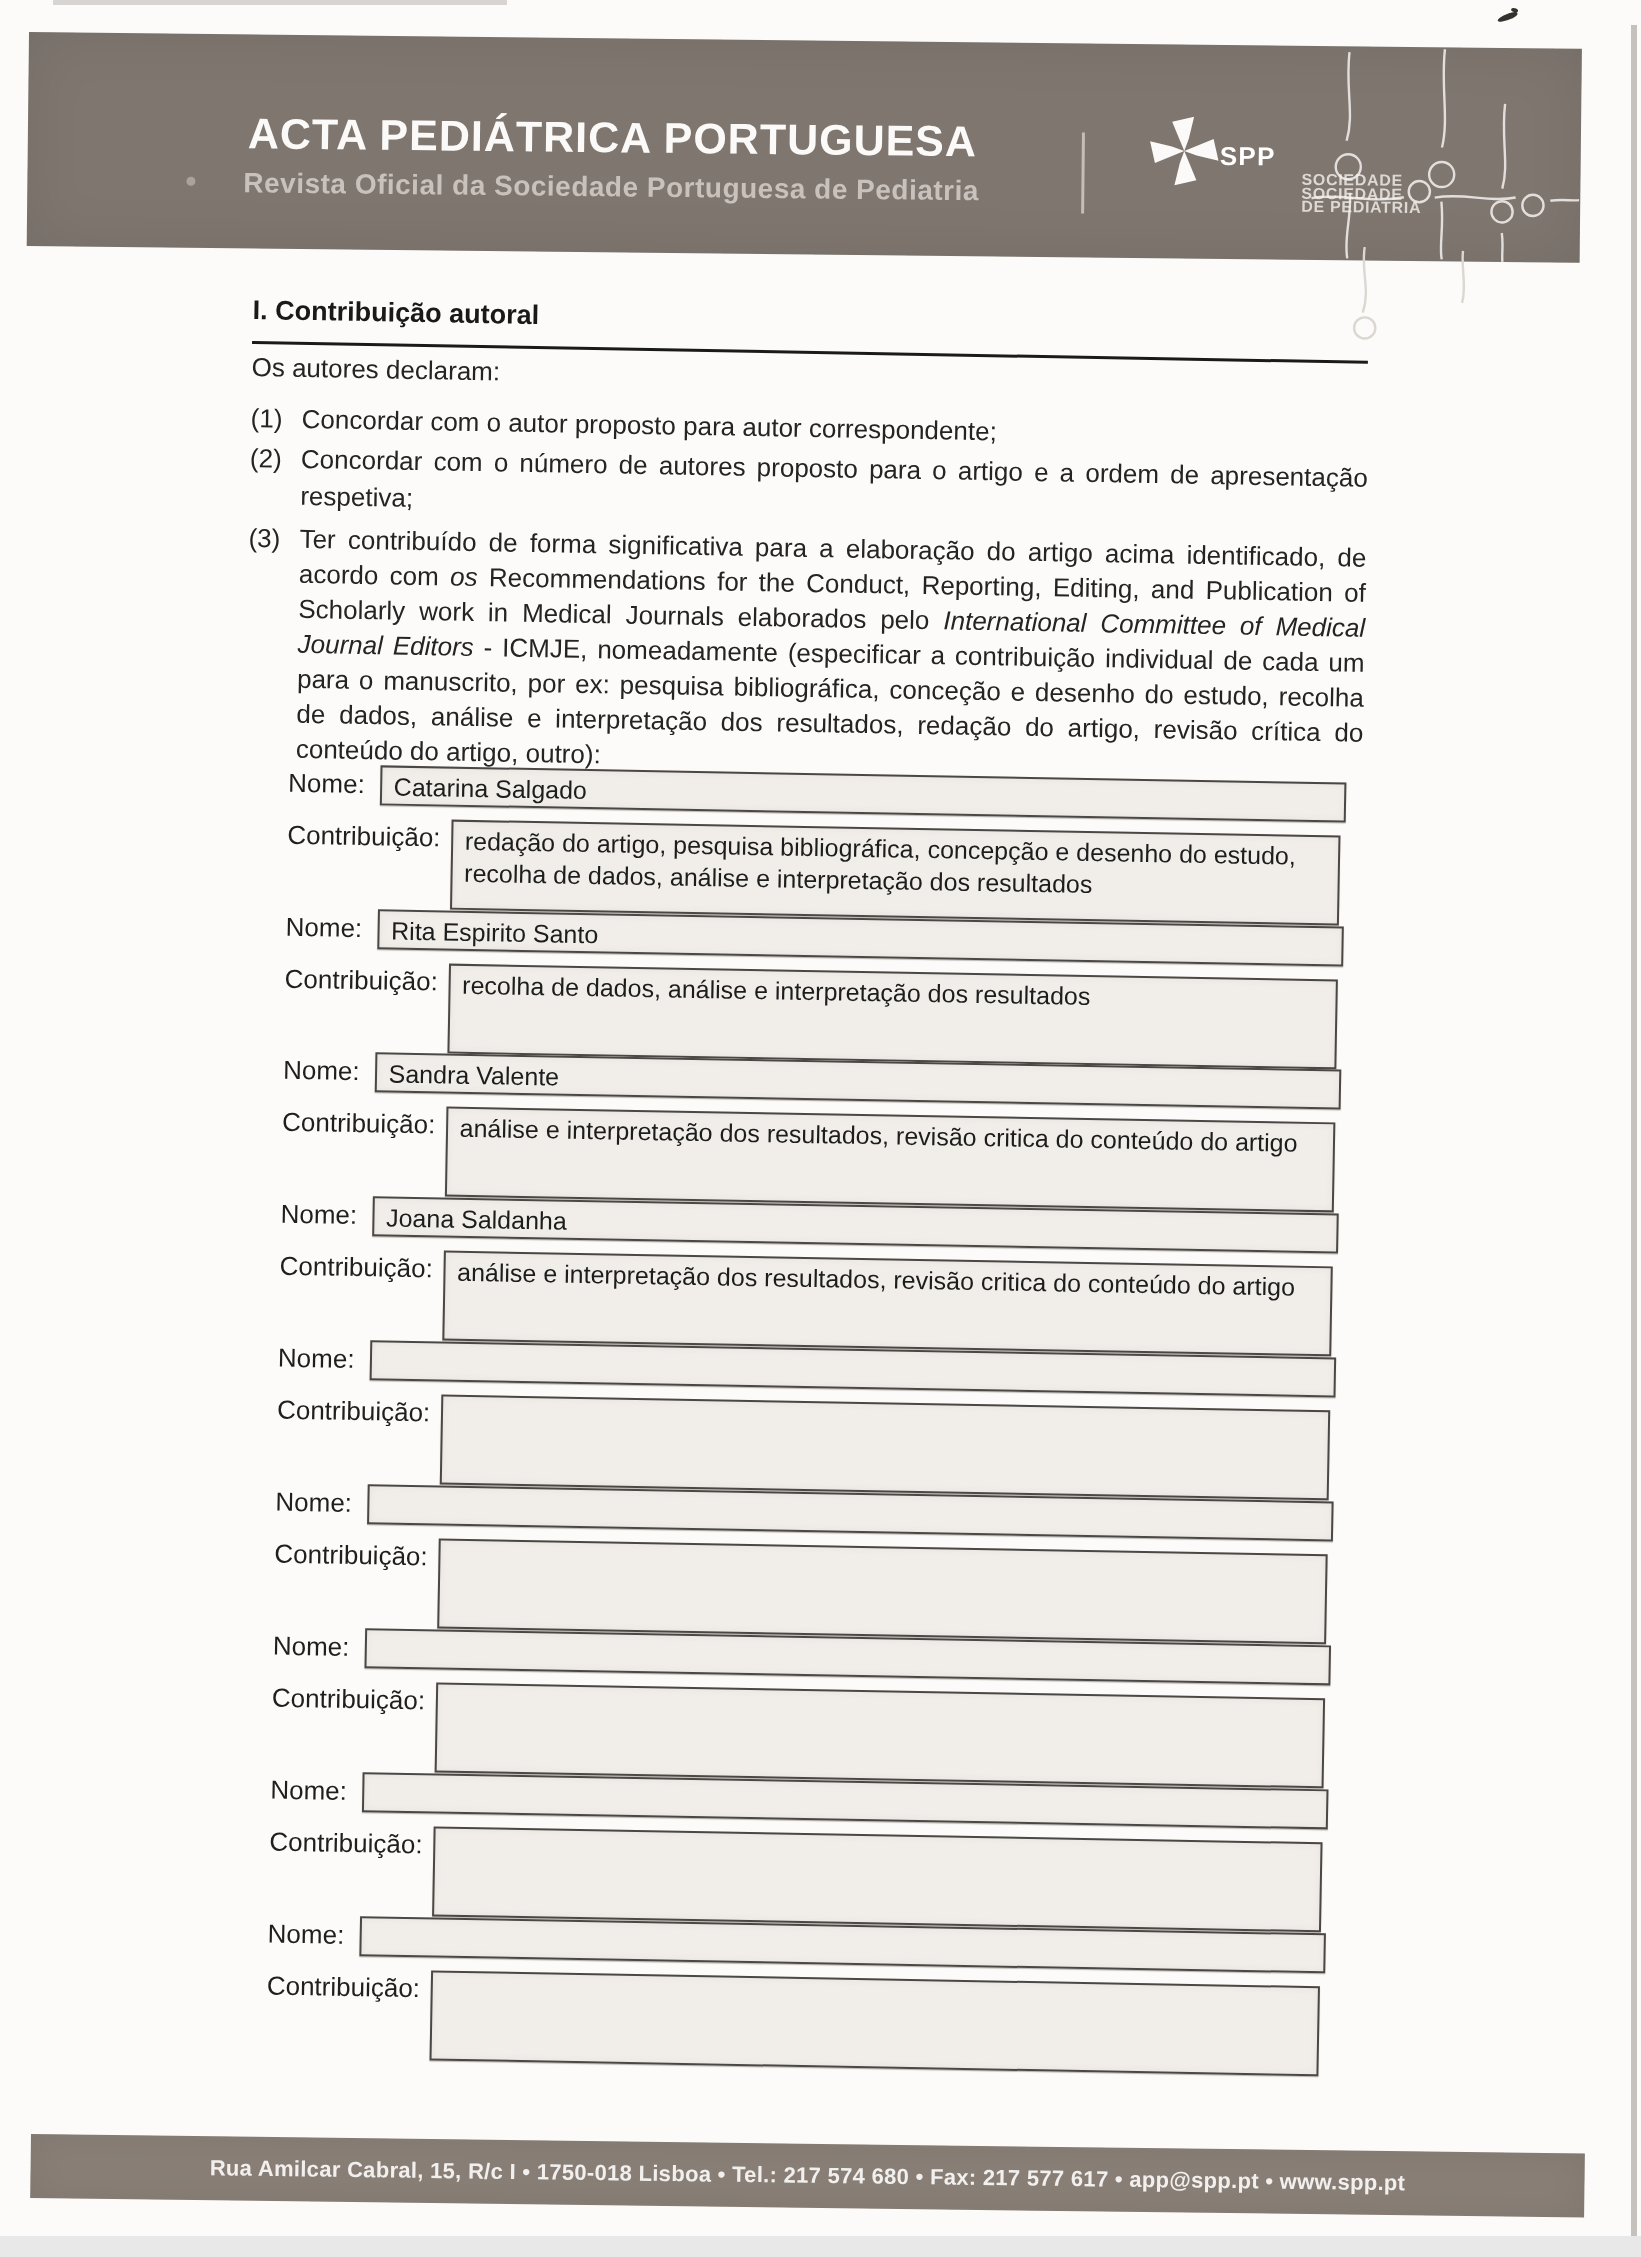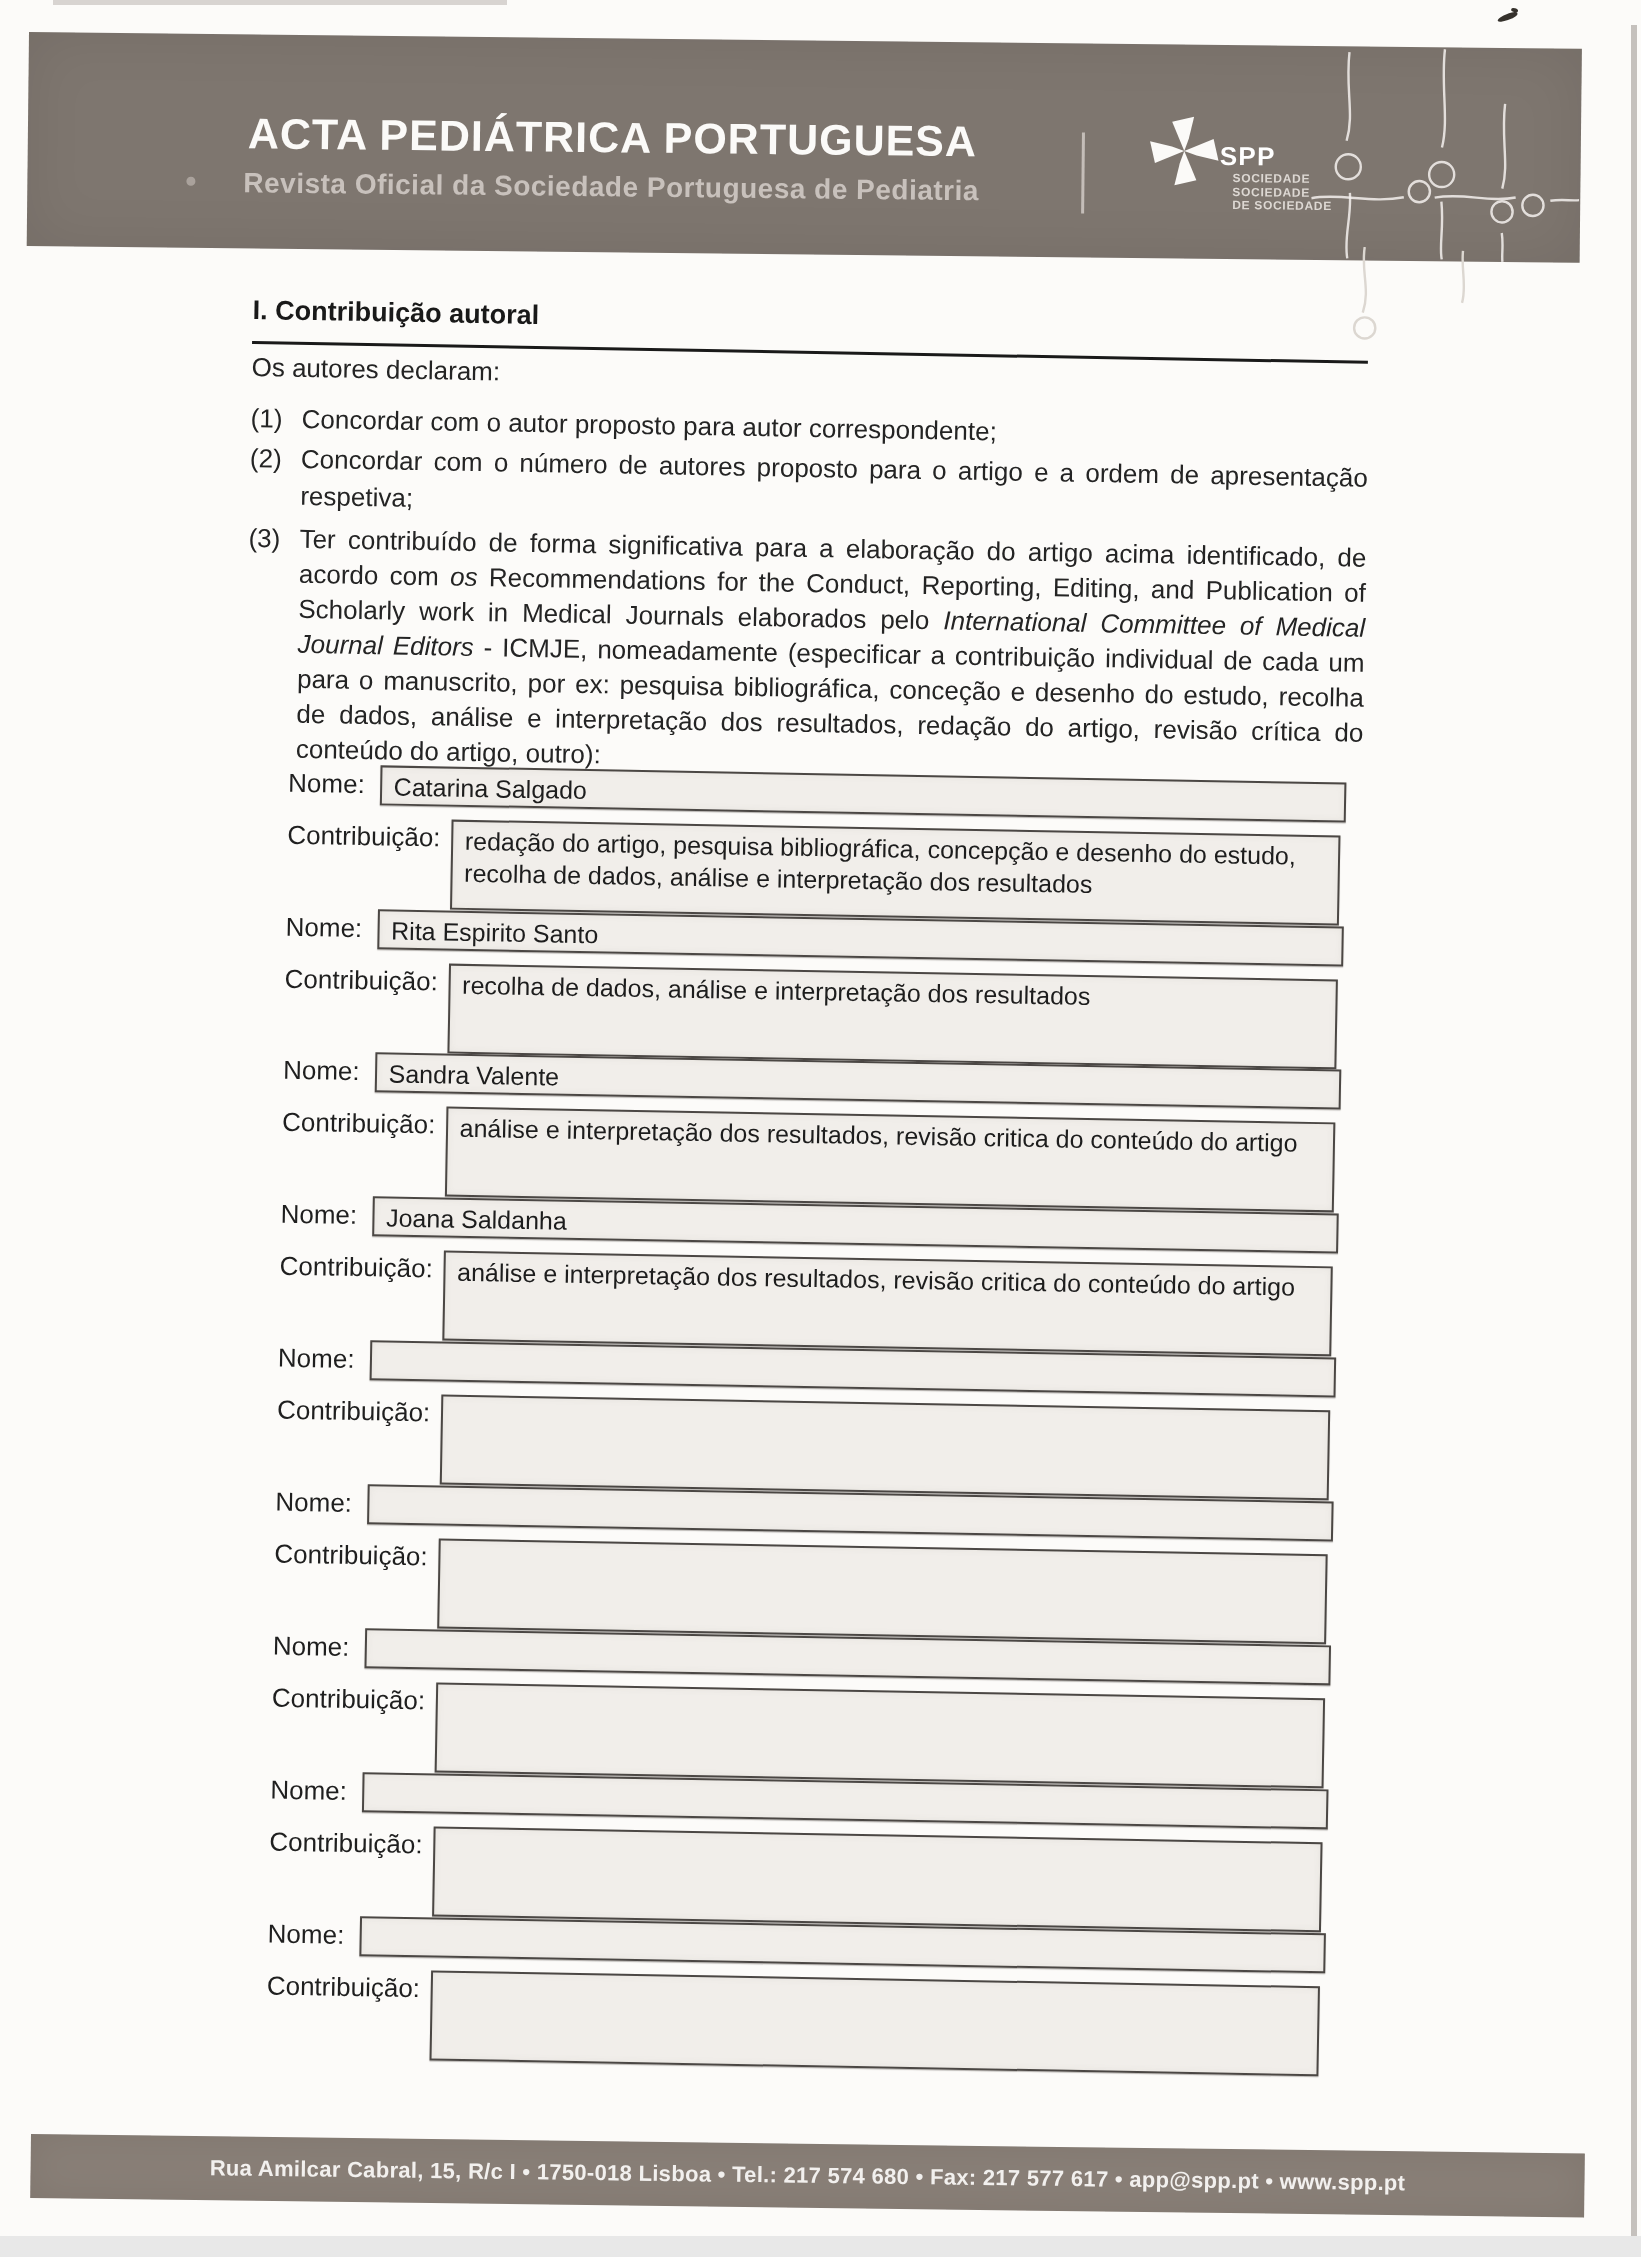--- a/index.html
+++ b/index.html
@@ -22,21 +22,21 @@
     position:absolute;left:29px;top:32px;width:1553px;height:214px;background:#7e766f;
     transform:rotate(0.62deg);transform-origin:0 0;
     box-shadow:inset 0 0 58px rgba(0,0,0,.08);
   }
   .band-title{position:absolute;left:220px;top:75px;font-size:43px;font-weight:bold;color:#fbfaf8;letter-spacing:1px;white-space:nowrap;}
   .band-subtitle{position:absolute;left:216px;top:133px;font-size:28px;font-weight:bold;color:#c8c1bc;letter-spacing:0.5px;white-space:nowrap;}
   .band-speck{position:absolute;left:159px;top:143px;width:8.7px;height:8.7px;background:#b5aea8;border-radius:50%;opacity:.8;}
   .band-divider{position:absolute;left:1054px;top:89px;width:2.9px;height:81px;background:#d6d0cb;opacity:.8;}
   .pinwheel{position:absolute;left:1120px;top:70px;width:73px;height:73px;}
   .spp-acronym{position:absolute;left:1192px;top:96px;font-size:26px;font-weight:bold;color:#ffffff;letter-spacing:1.4px;}
-  .spp-org{position:absolute;left:1205px;top:127px;font-size:12px;font-weight:bold;color:#ddd8d3;letter-spacing:0.7px;line-height:13.5px;}
+  .spp-org{position:absolute;left:1274px;top:127px;font-size:16px;font-weight:bold;color:#ddd8d3;letter-spacing:0.7px;line-height:13.5px;}
   .puzzle{position:absolute;left:1284px;top:0;width:268px;height:214px;}
   .puzzle-below{position:absolute;left:1347px;top:247px;width:232px;height:106px;}
   
   #content{position:absolute;left:0;top:0;width:1641px;transform:rotate(1.02deg);transform-origin:253px 290px;color:#242424;}
   .sec-heading{position:absolute;left:253px;top:295px;width:1116px;margin:0;
     font-size:27px;font-weight:bold;color:#191919;padding-bottom:15.4px;border-bottom:3.4px solid #1a1a1a;}
   .intro{position:absolute;left:253px;top:351px;margin:0;font-size:26px;line-height:33px;}
   .decl-item{position:absolute;left:253px;width:1120px;font-size:26px;line-height:37px;}
   .decl-item .num{position:absolute;left:0;top:0;}
   .decl-item .itext{margin-left:51px;width:1067px;}
@@ -81,21 +81,21 @@
         <path d="M50,50 L33,10 L63,3 L56,33 Z" transform="rotate(90,50,50)"></path>
         <path d="M50,50 L33,10 L63,3 L56,33 Z" transform="rotate(180,50,50)"></path>
         <path d="M50,50 L33,10 L63,3 L56,33 Z" transform="rotate(270,50,50)"></path>
       </g>
     </svg>
 
     <div class="spp-acronym">SPP</div>
     <div class="spp-org">
       <div>SOCIEDADE</div>
       <div>SOCIEDADE</div>
-      <div>DE SOCIEDADE</div>
+      <div>DE PEDIATRIA</div>
     </div>
 
     <svg class="puzzle" viewBox="0 0 278 222" aria-hidden="true">
       <g fill="none" stroke="rgba(244,241,238,0.85)" stroke-width="2.5">
         <path d="M38,6 C34,45 44,70 36,98"></path>
         <circle cx="38" cy="125" r="13"></circle>
         <path d="M40,152 C42,178 34,198 38,220"></path>
         <path d="M137,2 C133,40 142,75 135,104"></path>
         <circle cx="135" cy="132" r="13"></circle>
         <path d="M135,160 C138,188 133,205 136,220"></path>

